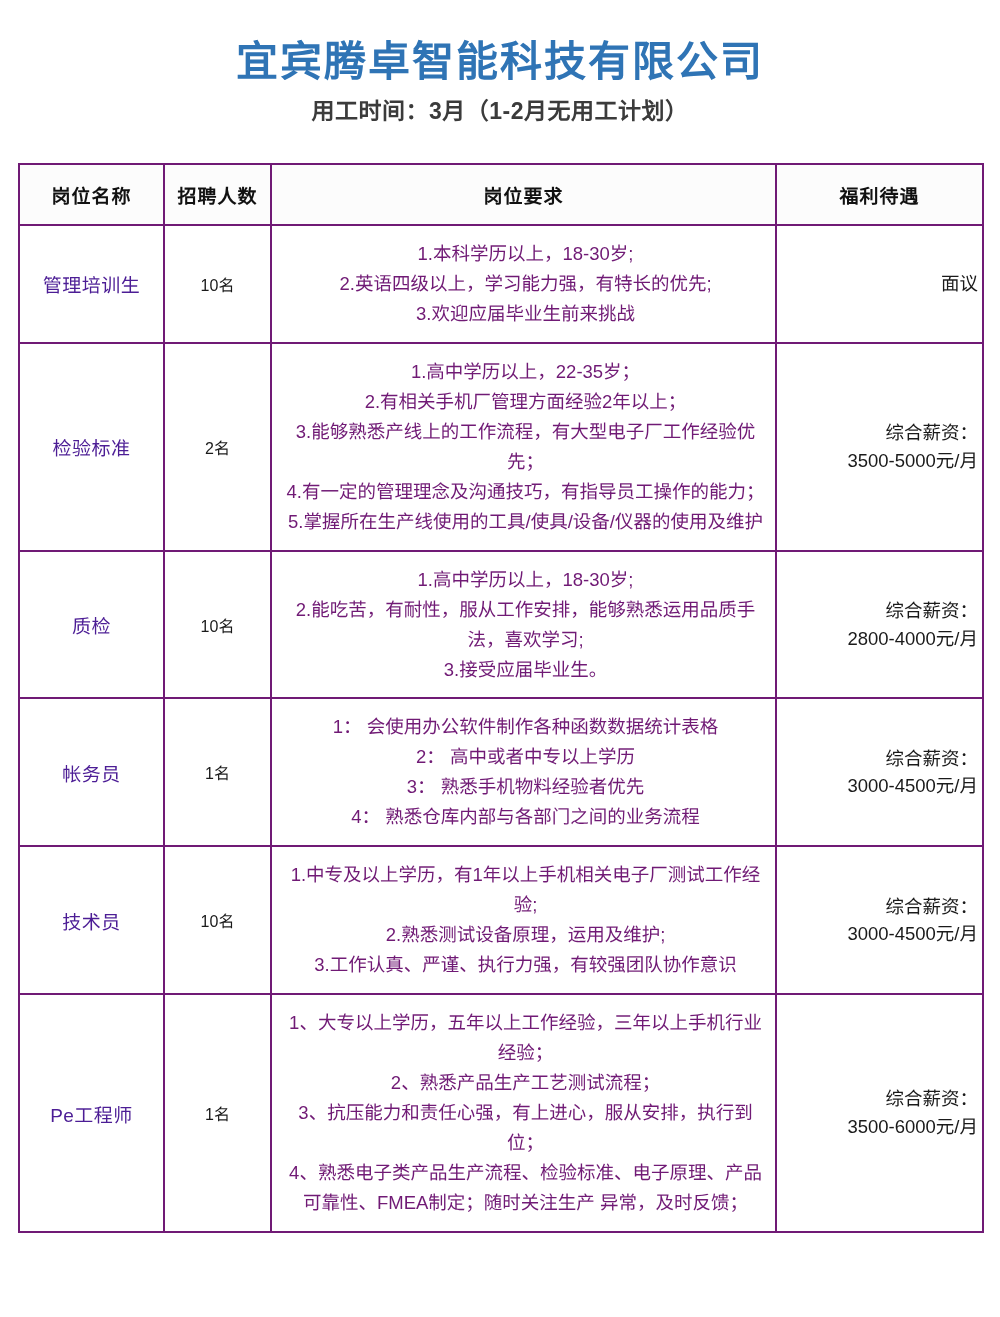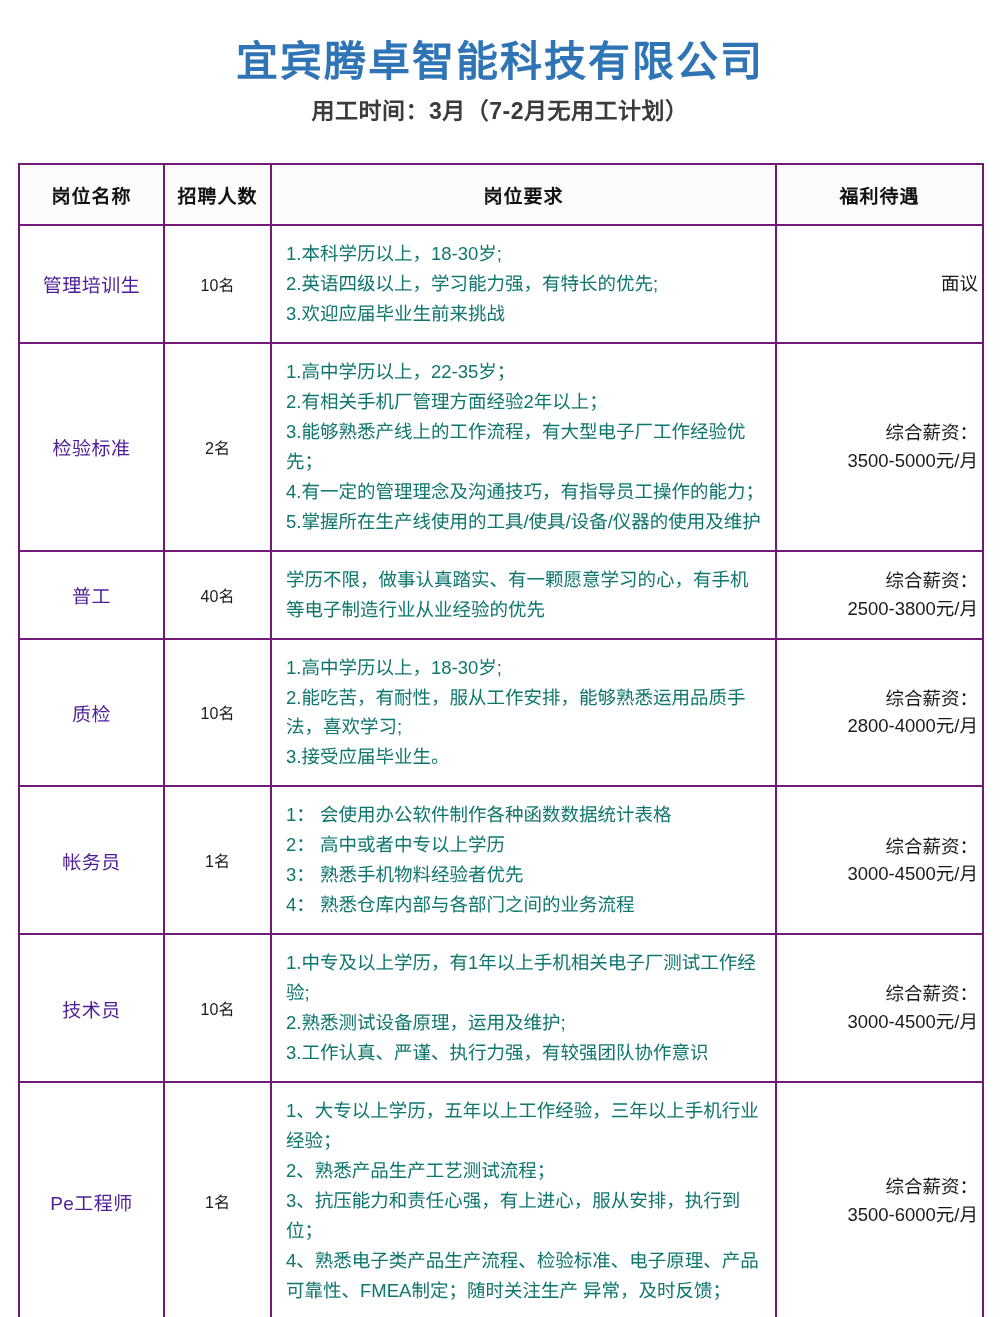--- a/index.html
+++ b/index.html
@@ -87,24 +87,24 @@
     letter-spacing: 0.5px;
     padding: 6px 2px;
   }
   td.job-count {
     text-align: center;
     font-size: 16px;
     color: #1a1a1a;
     padding: 6px 2px;
   }
   td.job-req {
-    text-align: left;
+    text-align: center;
     font-size: 18.5px;
     line-height: 1.62;
-    color: #0f766e;
+    color: #701a75;
     padding: 13px 10px 13px 14px;
   }
   td.job-req .req-line {
     display: block;
     white-space: pre-wrap;
   }
   td.job-pay {
     text-align: right;
     font-size: 18.5px;
     line-height: 1.5;
@@ -113,21 +113,21 @@
   }
   td.job-pay .pay-line { display: block; }
 </style>
 </head>
 <body>
 
 <div class="page">
 
   <div class="header">
     <div class="company-title">宜宾腾卓智能科技有限公司</div>
-    <div class="hire-period">用工时间：3月（7-2月无用工计划）</div>
+    <div class="hire-period">用工时间：3月（1-2月无用工计划）</div>
   </div>
 
   <div class="table-wrap">
     <table class="jobs">
       <colgroup>
         <col class="c-name">
           <col class="c-count">
           <col class="c-req">
           <col class="c-pay">
       </colgroup>
@@ -161,31 +161,20 @@
               <span class="req-line">3.能够熟悉产线上的工作流程，有大型电子厂工作经验优先；</span>
               <span class="req-line">4.有一定的管理理念及沟通技巧，有指导员工操作的能力；</span>
               <span class="req-line">5.掌握所在生产线使用的工具/使具/设备/仪器的使用及维护</span>
             </td>
             <td class="job-pay">
               <span class="pay-line">综合薪资：</span>
               <span class="pay-line">3500-5000元/月</span>
             </td>
           </tr>
           <tr>
-            <td class="job-name">普工</td>
-            <td class="job-count">40名</td>
-            <td class="job-req">
-              <span class="req-line">学历不限，做事认真踏实、有一颗愿意学习的心，有手机等电子制造行业从业经验的优先</span>
-            </td>
-            <td class="job-pay">
-              <span class="pay-line">综合薪资：</span>
-              <span class="pay-line">2500-3800元/月</span>
-            </td>
-          </tr>
-          <tr>
             <td class="job-name">质检</td>
             <td class="job-count">10名</td>
             <td class="job-req">
               <span class="req-line">1.高中学历以上，18-30岁;</span>
               <span class="req-line">2.能吃苦，有耐性，服从工作安排，能够熟悉运用品质手法，喜欢学习;</span>
               <span class="req-line">3.接受应届毕业生。</span>
             </td>
             <td class="job-pay">
               <span class="pay-line">综合薪资：</span>
               <span class="pay-line">2800-4000元/月</span>

